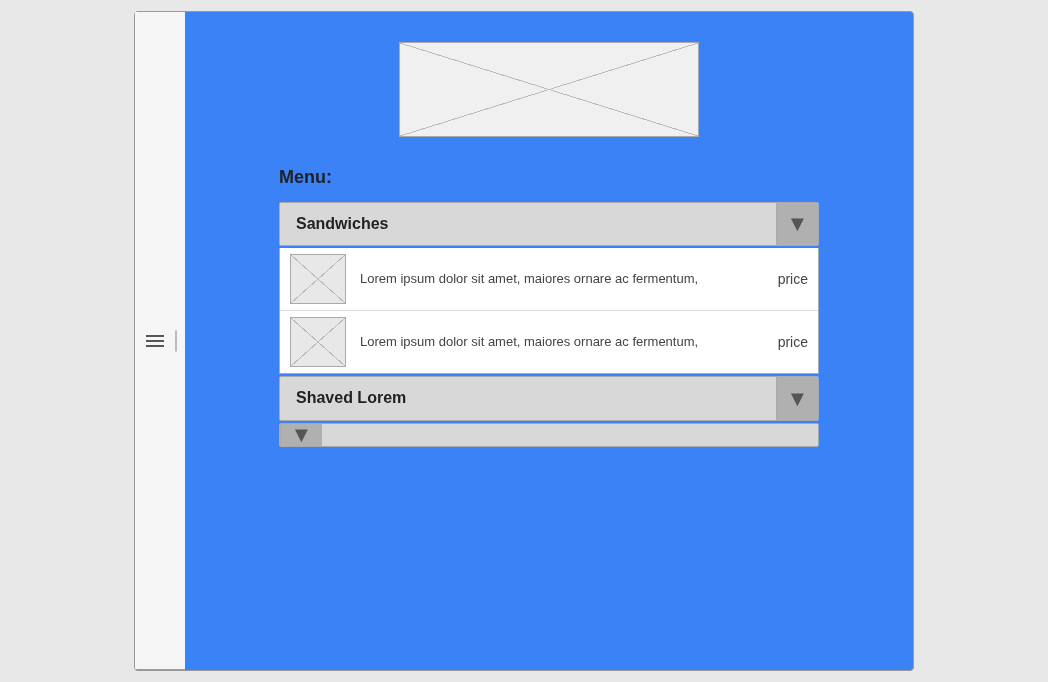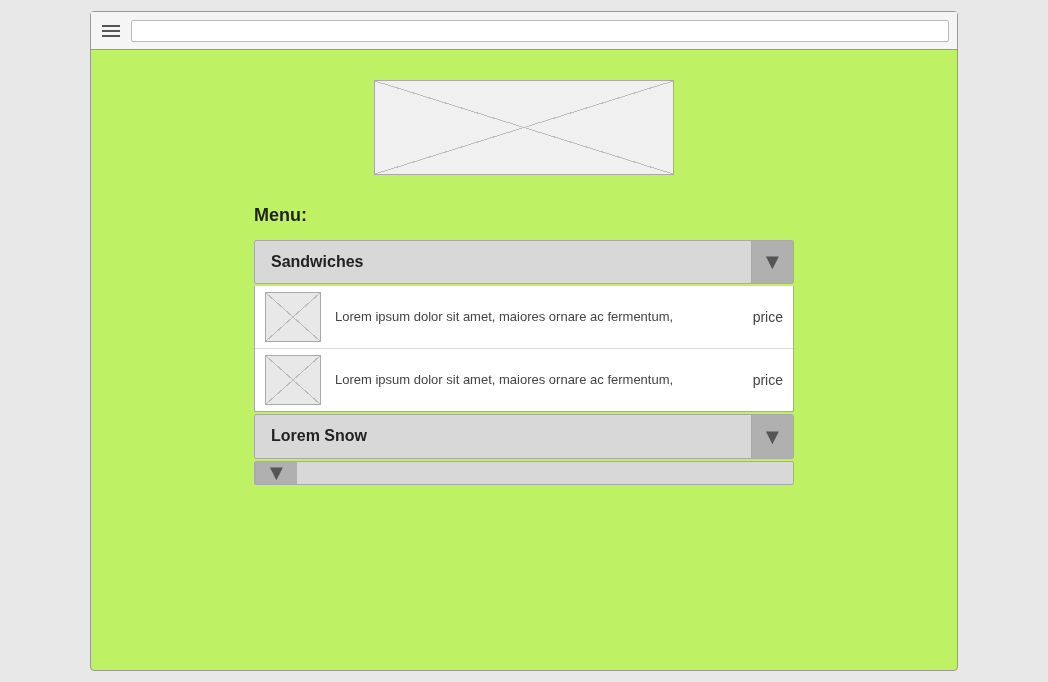--- a/index.html
+++ b/index.html
@@ -11,27 +11,27 @@
     body {
       background: #e8e8e8;
       display: flex;
       justify-content: center;
       align-items: center;
       min-height: 100vh;
       font-family: Arial, sans-serif;
     }
 
     .browser-window {
-      width: 868px;
+      width: 780px;
       min-height: 660px;
-      background: #bef264;
+      background: #3b82f6;
       border: 1.5px solid #999;
       border-radius: 4px;
       display: flex;
-      flex-direction: column;
+      flex-direction: row;
     }
 
     .browser-toolbar {
       display: flex;
       align-items: center;
       border-bottom: 1.5px solid #999;
       padding: 6px 8px;
       background: #f5f5f5;
       min-height: 38px;
     }
@@ -228,21 +228,21 @@
           <div class="item-price">price</div>
         </div>
         <div class="menu-item-row">
           <div class="item-image"></div>
           <div class="item-description">Lorem ipsum dolor sit amet, maiores ornare ac fermentum,</div>
           <div class="item-price">price</div>
         </div>
       </div>
 
       <div class="category-row">
-        <div class="category-label">Lorem Snow</div>
+        <div class="category-label">Shaved Lorem</div>
         <div class="category-arrow">
           <span class="arrow-down-symbol">▼</span>
         </div>
       </div>
 
       <div class="category-row">
         <div class="category-arrow">
           <span class="arrow-down-symbol">▼</span>
         </div>
       </div>

